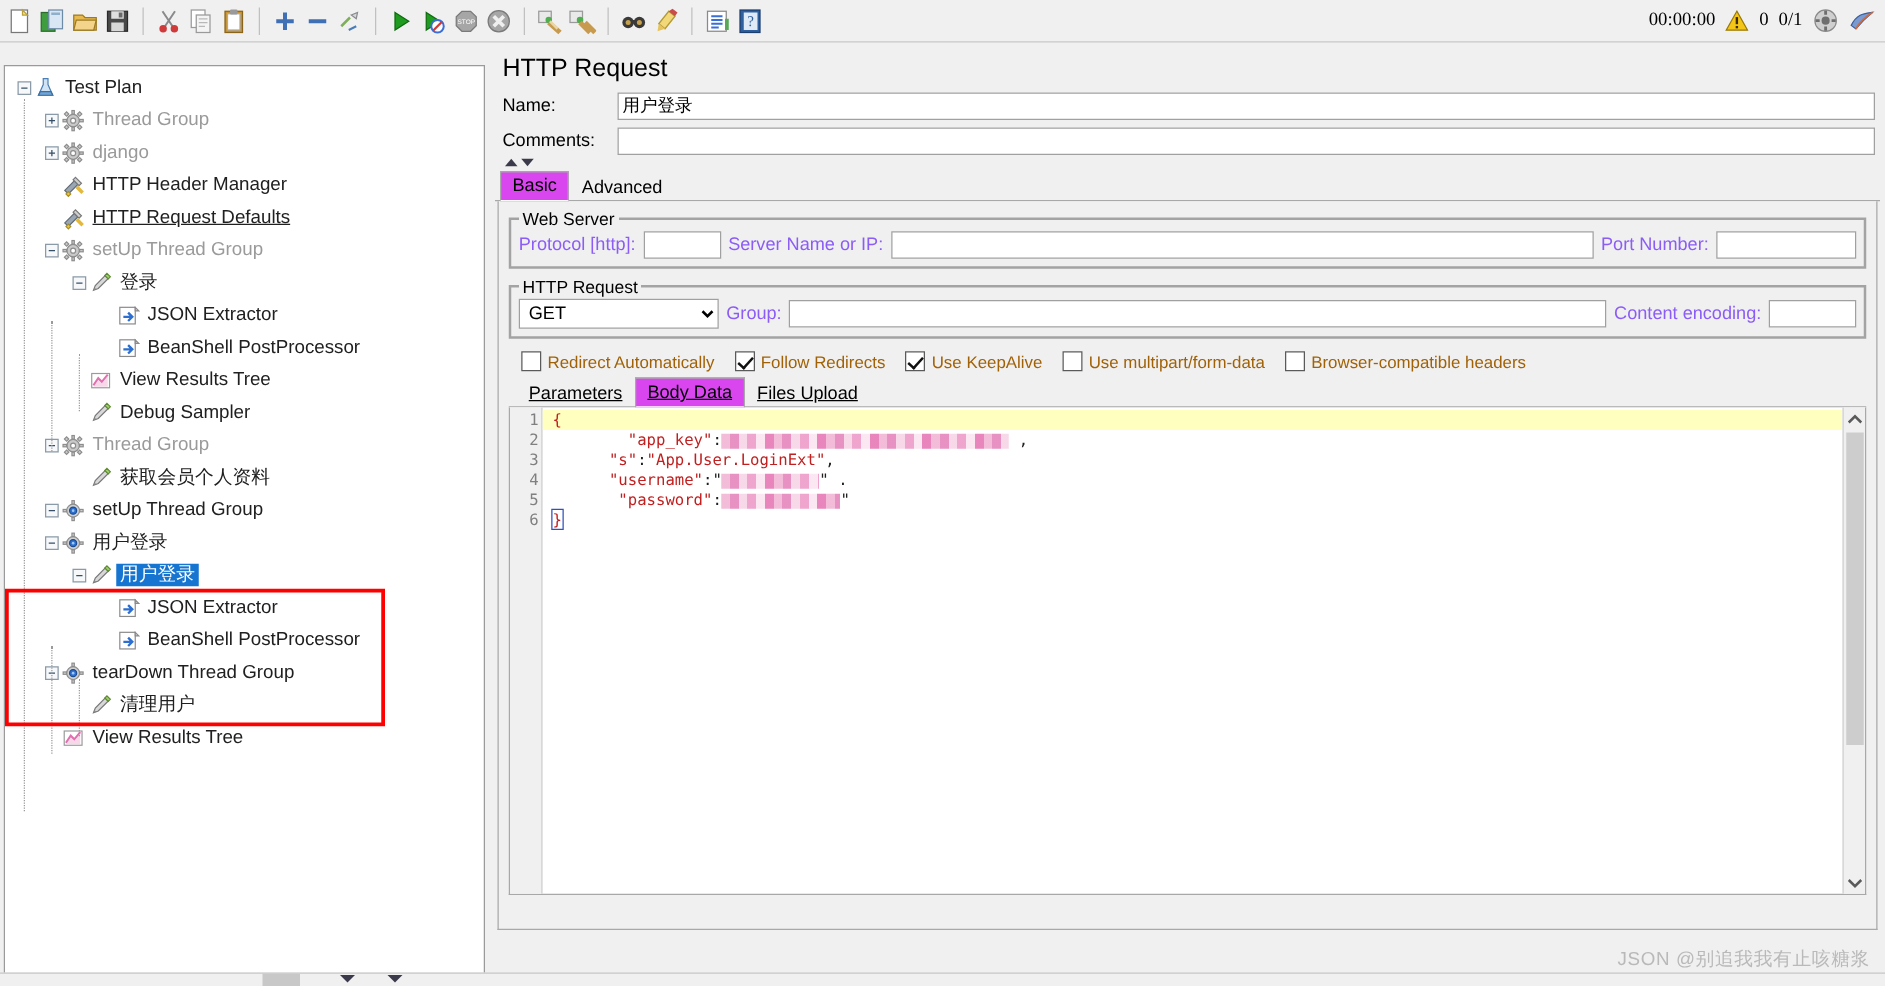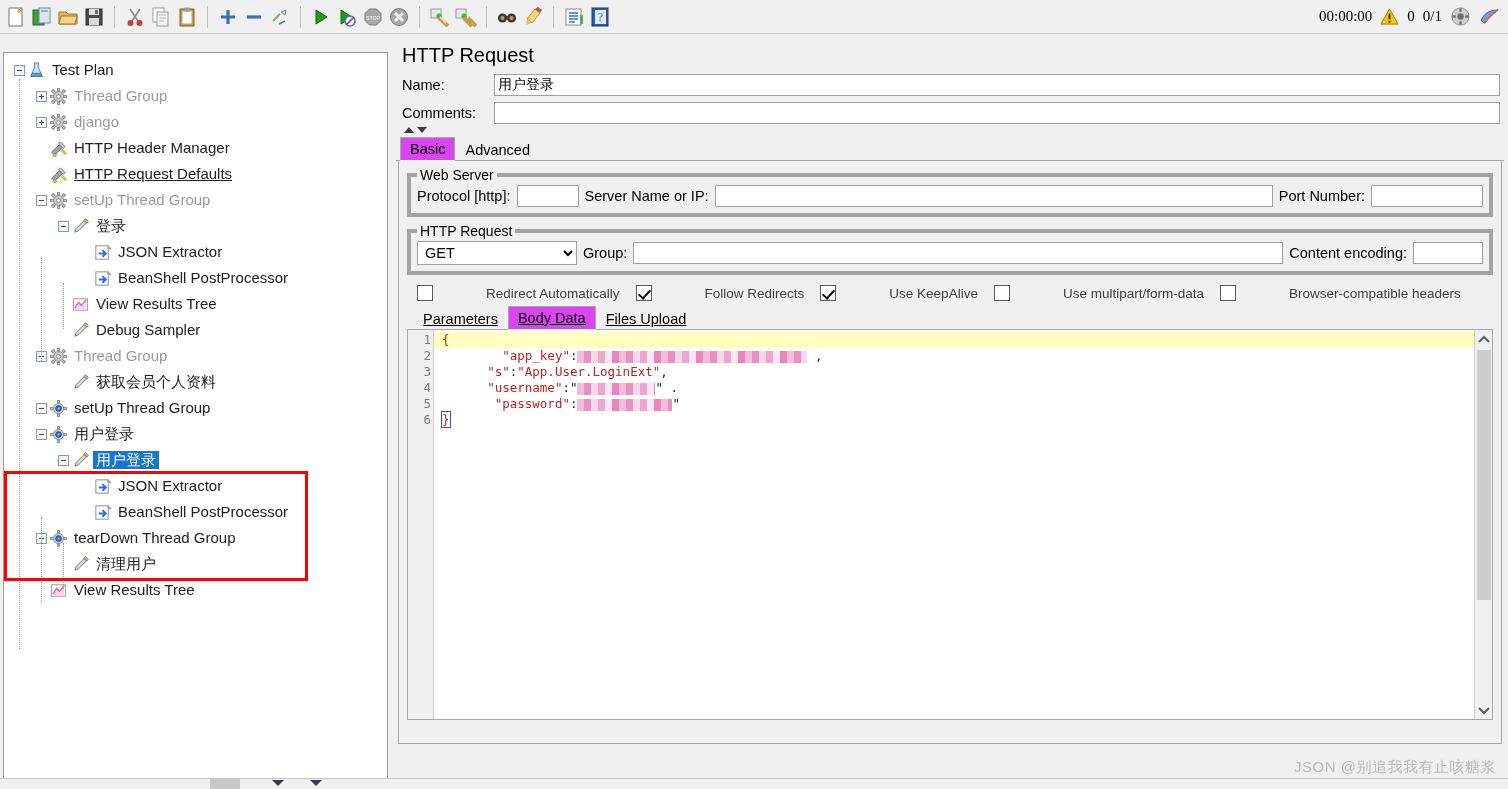--- a/index.html
+++ b/index.html
@@ -162,50 +162,50 @@
   .basic-body {
     background: #f0f0f0;
     border: 1px solid #a8a8a8;
     border-top: none;
     margin: 0 2px 0 2px;
     height: 583px;
     padding: 6px 8px;
   }
 
   fieldset.grp {
-    border: 4px solid #a3a3a3;
+    border: 2px solid #a3a3a3;
     margin: 0 0 6px 0;
     padding: 2px 6px 6px 6px;
   }
   fieldset.grp legend {
     font-size: 14px; color: #000; padding: 0 3px;
   }
   .grp-row { display: flex; align-items: center; gap: 6px; }
-  .grp-row .lbl { font-size: 14.5px; color: #000000; white-space: nowrap; }
+  .grp-row .lbl { font-size: 14.5px; color: #8b5cf6; white-space: nowrap; }
 
   select.method {
     height: 24px; font-size: 14.5px;
     border: 1px solid #a0a0a0; background: #fff;
     width: 160px; padding: 1px 3px;
     font-family: "Liberation Sans","DejaVu Sans",sans-serif;
   }
 
   .cbrow { display: flex; align-items: center; gap: 0; padding: 4px 2px 4px 10px; }
   .cbitem { display: flex; align-items: center; gap: 5px; margin-right: 16px; }
   .cbox {
     width: 16px; height: 16px; border: 1px solid #5a5a5a; background: #fff;
     position: relative; flex: 0 0 auto;
   }
   .cbox.on::after {
     content: ""; position: absolute;
     left: 4px; top: 1px; width: 5px; height: 10px;
     border: solid #101010; border-width: 0 2px 2px 0;
     transform: rotate(42deg);
   }
-  .cblabel { font-size: 13.5px; color: #404040; white-space: nowrap; margin-left: 48px; }
+  .cblabel { font-size: 13.5px; color: #a16207; white-space: nowrap; }
 
   
   .inner-tabstrip {
     display: flex; align-items: flex-end;
     height: 25px; padding-left: 6px;
     border-bottom: 1px solid #a8a8a8;
     text-decoration: underline;
   }
   .editor-wrap {
     border: 1px solid #a8a8a8; border-top: none;

